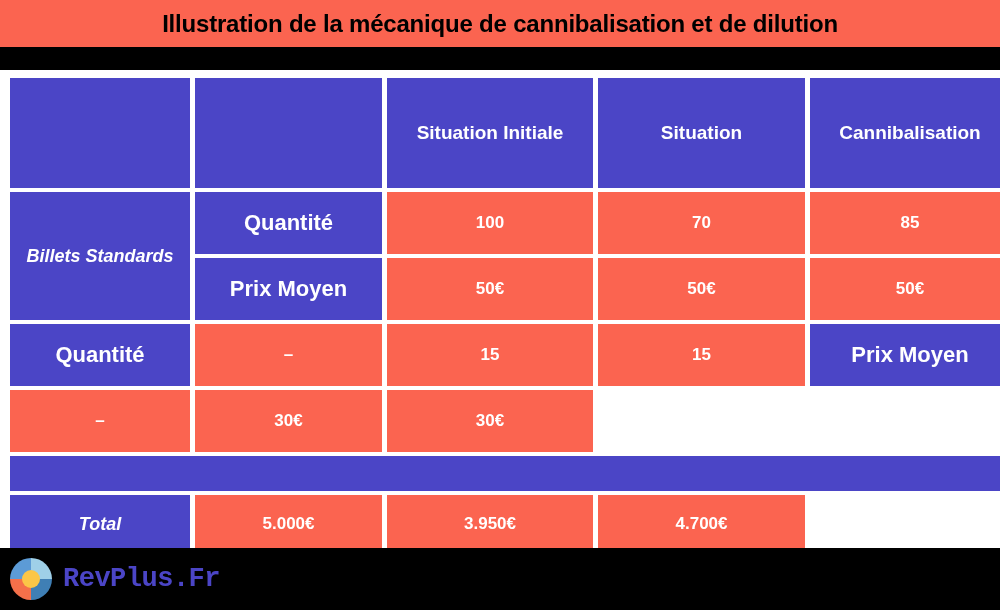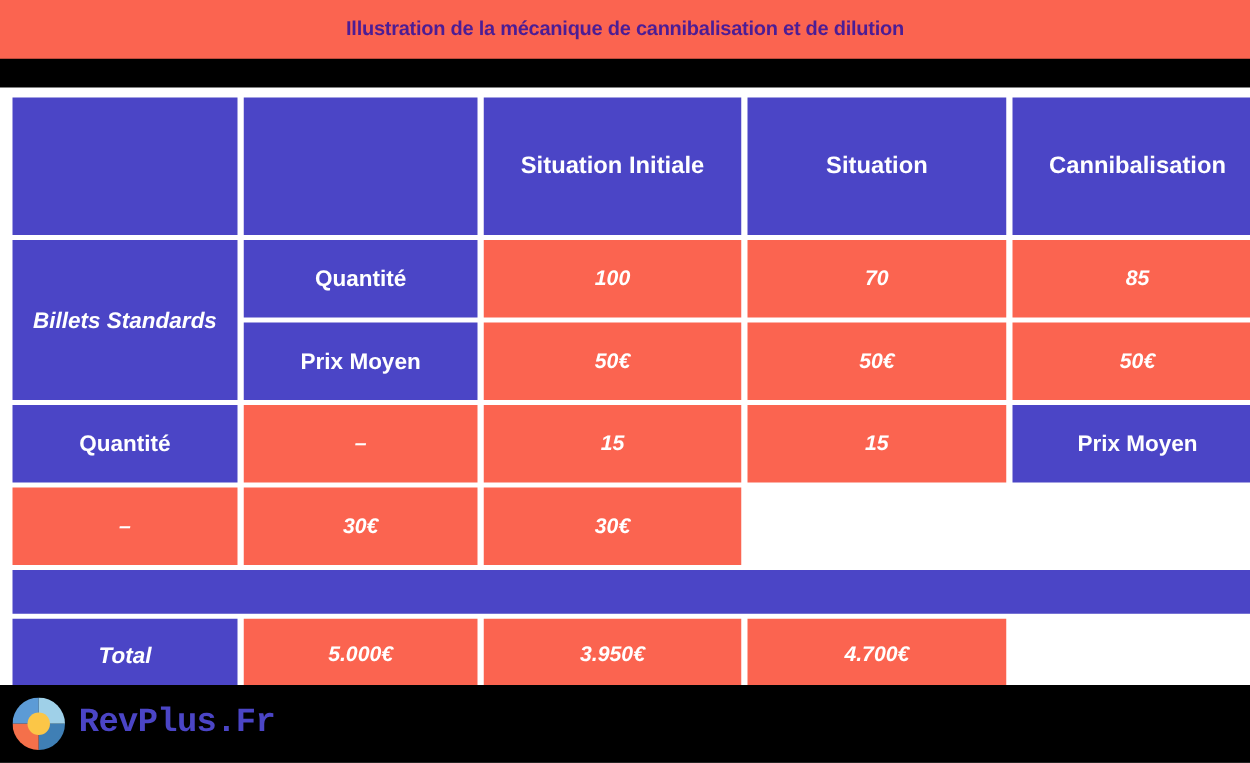--- a/index.html
+++ b/index.html
@@ -25,22 +25,22 @@
     left: 0;
     top: 0;
     width: 1000px;
     height: 47px;
     background: #FB6450;
     display: flex;
     align-items: center;
     justify-content: center;
   }
   .title-text {
-    color: #4c1d95;
-    font-size: 16px;
+    color: #000000;
+    font-size: 24px;
     font-weight: bold;
     letter-spacing: -0.2px;
     white-space: nowrap;
   }
 
   
   .table-wrap {
     position: absolute;
     left: 0;
     top: 70px;
@@ -65,25 +65,25 @@
     justify-content: center;
     text-align: right;
     color: #FFFFFF;
     font-size: 17px;
     font-weight: bold;
     line-height: 1.15;
     padding: 2px 4px;
   }
 
   .blue   { background: #4B45C6; }
-  .coral  { background: #FB6450; font-style: italic; }
+  .coral  { background: #FB6450; }
 
   .head-label { font-size: 19px; font-weight: bold; }
   .row-group  { font-size: 18px; font-style: italic; }
-  .sub-label  { font-size: 18px; }
+  .sub-label  { font-size: 22px; }
   .value      { font-size: 17px; font-weight: bold; }
 
   .span2 { grid-row: span 2; }
   .spanall { grid-column: 1 / -1; }
 
   .empty { }
 
   
   .footer {
     position: absolute;

